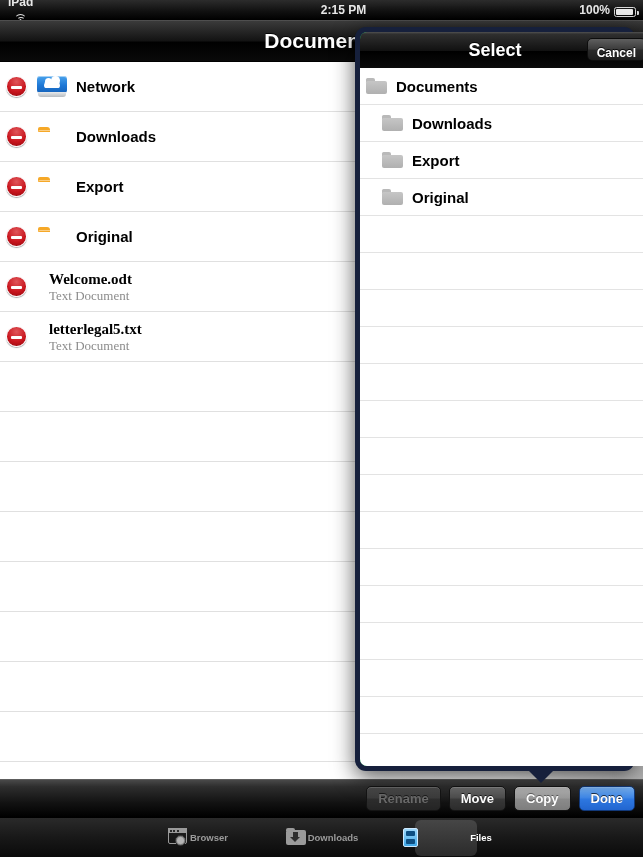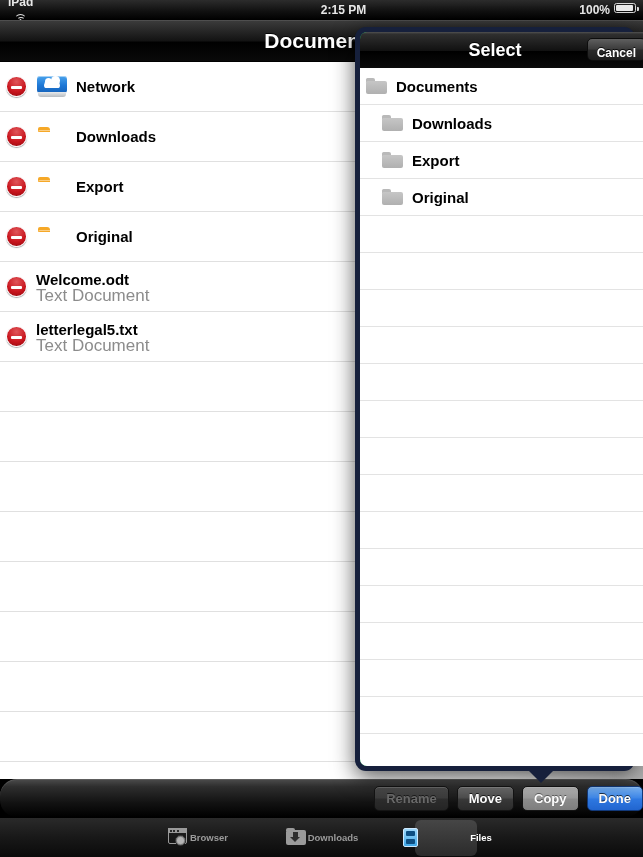--- a/index.html
+++ b/index.html
@@ -12,21 +12,21 @@
 
   
   #status-bar{
     position:absolute; left:0; top:0; width:643px; height:20px;
     background:linear-gradient(to bottom,#2c2c2c 0%,#111 55%,#000 100%);
     color:#e8e8e8; font-size:12px; font-weight:bold;
     display:flex; align-items:center;
   }
   #status-left{ position:absolute; left:8px; display:flex; align-items:center; gap:5px;flex-direction:column;}
   #status-center{ position:absolute; left:0; width:643px; text-align:center;padding-left:44px; }
-  #status-right{ position:absolute; right:7px; display:flex; align-items:flex-start; gap:4px;margin-left:15px; }
+  #status-right{ position:absolute; right:7px; display:flex; align-items:flex-end; gap:4px;margin-left:15px; }
   .wifi{ width:13px; height:11px; position:relative; display:inline-block; }
   .wifi i{ position:absolute; border:1.6px solid #ddd; border-bottom-color:transparent;
            border-left-color:transparent; border-right-color:transparent; border-radius:50%;}
   .wifi i:nth-child(1){ width:13px; height:13px; left:0; top:0; }
   .wifi i:nth-child(2){ width:8px;  height:8px;  left:2.5px; top:2.5px; }
   .wifi i:nth-child(3){ width:3.5px;height:3.5px;left:4.8px; top:5px; }
   .batt{ width:22px; height:10px; border:1.5px solid #d8d8d8; border-radius:2.5px; position:relative;}
   .batt::after{content:"";position:absolute;right:-4px;top:2.5px;width:2px;height:4px;background:#d8d8d8;border-radius:0 1px 1px 0;}
   .batt i{position:absolute;left:1px;top:1px;bottom:1px;width:17px;background:#e9e9e9;border-radius:1px;}
 
@@ -98,38 +98,38 @@
   .drive .cloud::before{
     content:""; position:absolute; left:1px; top:-3px; width:7px; height:7px;
     background:#fff; border-radius:50%;
   }
   .drive .cloud::after{
     content:""; position:absolute; left:7px; top:-4.5px; width:8.5px; height:8.5px;
     background:#fff; border-radius:50%;
   }
   .labels{ display:flex; flex-direction:column; justify-content:center; min-width:0; }
   .name{ font-size:15px; font-weight:bold; color:#000; line-height:17px; white-space:nowrap; }
-  .sub{ font-size:17px; color:#8c8c8c; line-height:15px; white-space:nowrap; }
+  .sub{ font-size:13px; color:#8c8c8c; line-height:15px; white-space:nowrap; }
   .row.file{ padding-left:6px; }
-  .row.file .labels{ margin-left:0; }
+  .row.file .labels{ margin-left:13px;font-family:Liberation Serif, serif; }
 
   
   #list-shade{
     position:absolute; right:0; top:62px; width:300px; height:717px;
     background:linear-gradient(to right,rgba(0,0,0,0) 0%,rgba(0,0,0,.04) 55%,rgba(0,0,0,.16) 88%,rgba(0,0,0,.30) 100%);
     pointer-events:none;
   }
 
   
   #bottom-toolbar{
     position:absolute; left:0; top:779px; width:643px; height:38px;
     background:linear-gradient(to bottom,#494949 0%,#2e2e2e 18%,#121212 62%,#000 100%);
     border-top:1px solid #5d5d5d;
     display:flex; align-items:center; justify-content:flex-end;
-    gap:8px;border-radius:17px;
+    padding-right:8px; gap:8px;
   }
   .tb-btn{
     height:25px; padding:0 11px; border-radius:5px;
     font-size:13px; font-weight:bold; color:#fff;
     display:flex; align-items:center; justify-content:center;
     border:1px solid #141414;
     background:linear-gradient(to bottom,#6e6e6e 0%,#4c4c4c 48%,#3a3a3a 52%,#2b2b2b 100%);
     box-shadow:inset 0 1px 0 rgba(255,255,255,.18);
     text-shadow:0 -1px 0 rgba(0,0,0,.7);
   }

